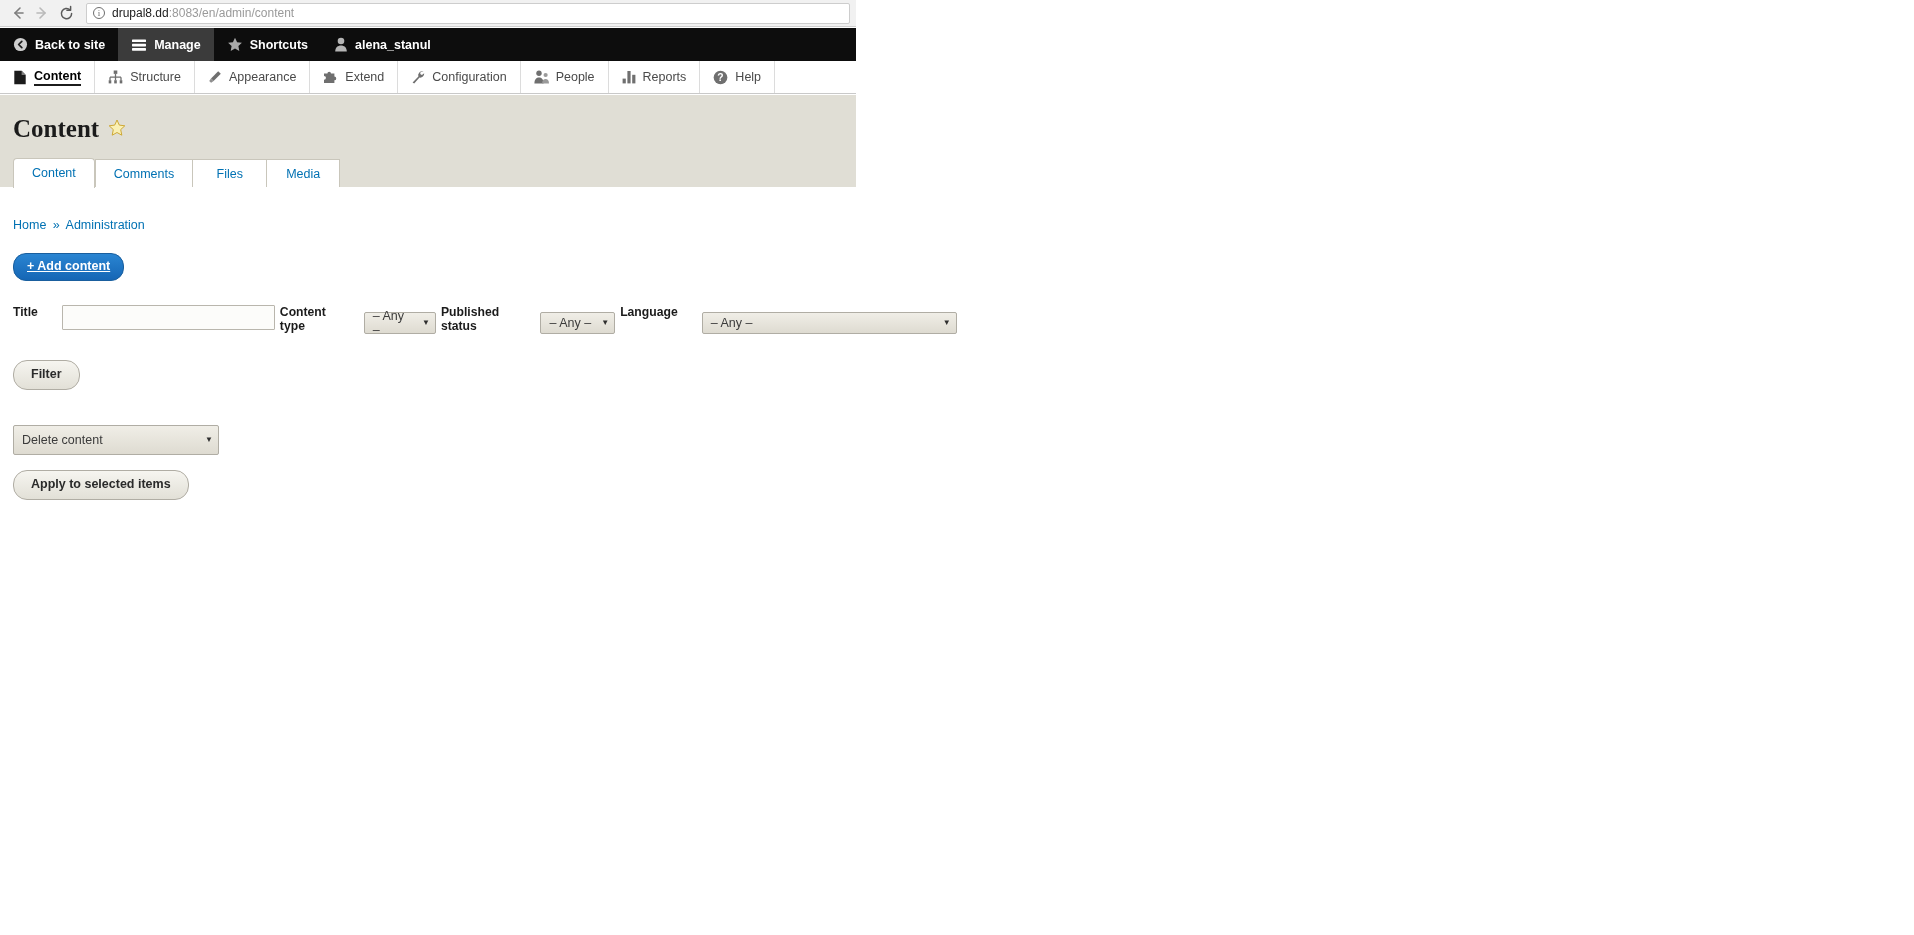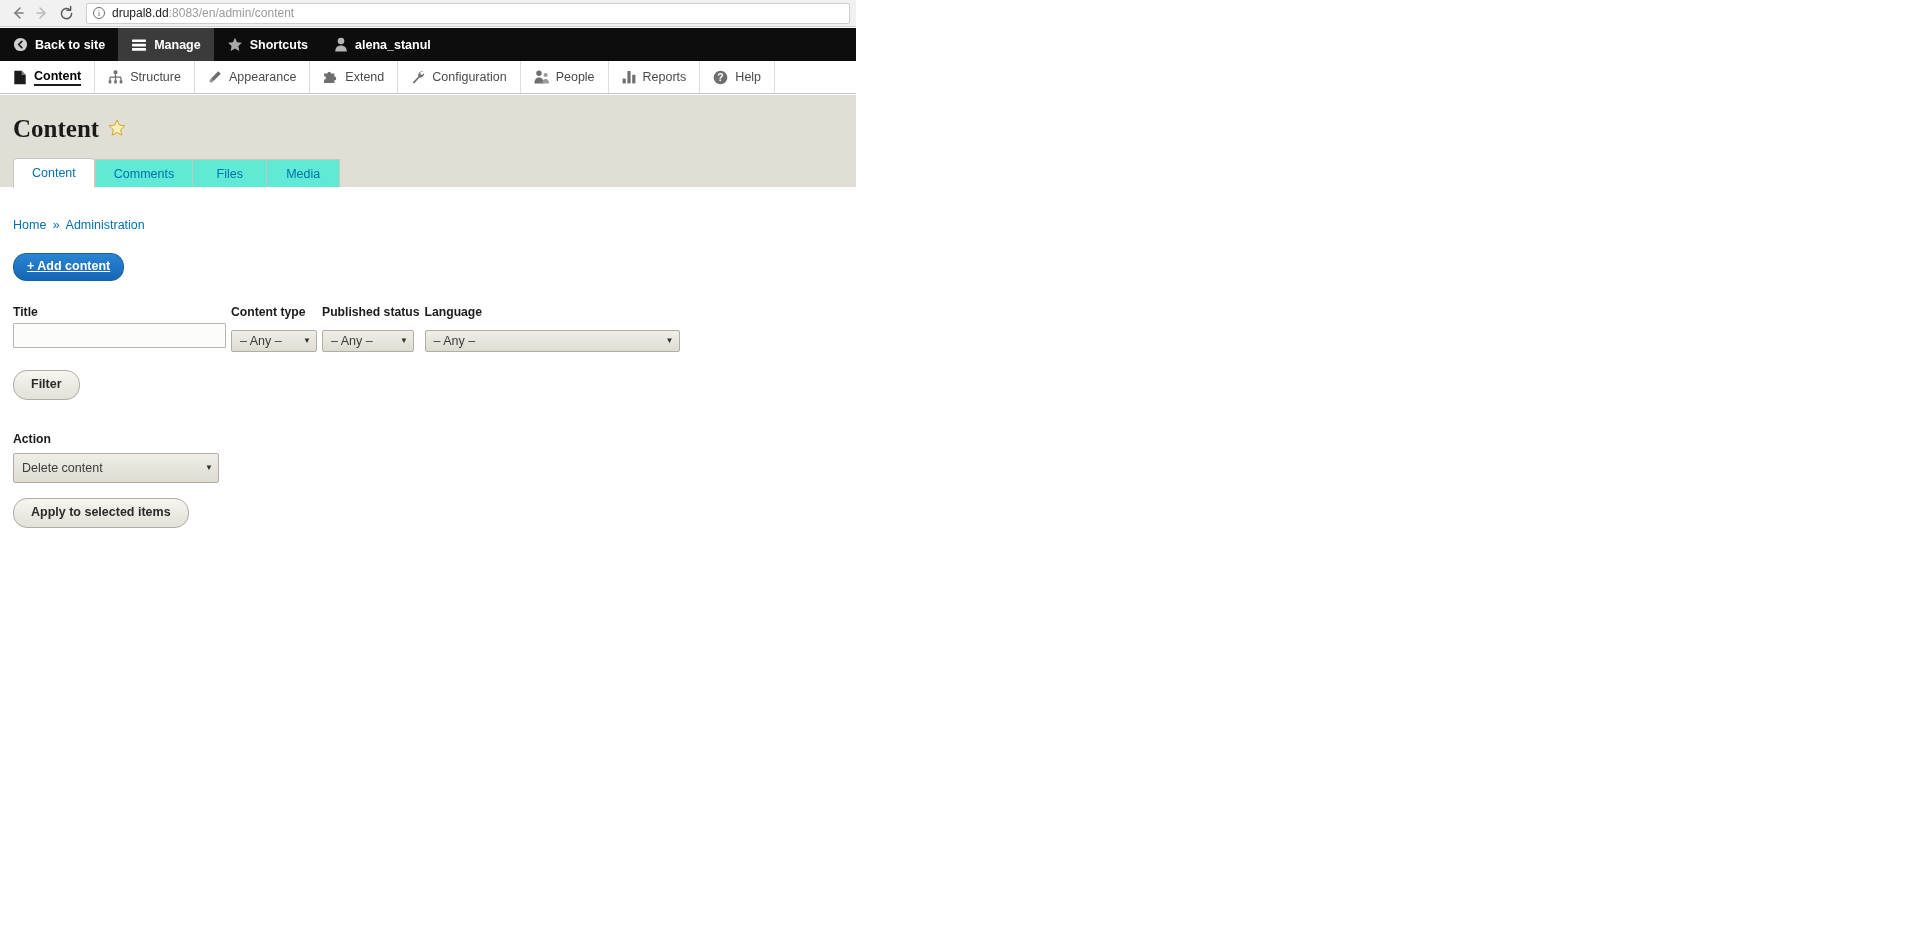--- a/index.html
+++ b/index.html
@@ -142,21 +142,21 @@
   .tabs {
     position: absolute;
     left: 13px; top: 63px;
     display: flex;
     align-items: flex-end;
   }
   .tab {
     padding: 7px 18px 7px;
     font-size: 12.5px;
     color: #0071b3;
-    background: #5eead4;
+    background: #ffffff;
     border: 1px solid #c9c6bb;
     border-bottom: none;
     border-right: none;
     min-width: 74px;
     text-align: center;
   }
   .tab:last-child { border-right: 1px solid #c9c6bb; }
   .tab.active {
     background: #ffffff;
     color: #0071b3;
@@ -199,21 +199,21 @@
     line-height: 1.1;
     text-decoration: underline;
   }
 
   .filter-row {
     margin: 24px 0 0 13px;
     display: flex;
     align-items: flex-start;
     gap: 5px;
   }
-  .field { display: flex; flex-direction: column; }
+  .field { display: flex; flex-direction: row; gap: 24px; }
   .field-label {
     font-size: 12.2px;
     font-weight: bold;
     color: #1b1b1b;
     margin-bottom: 4px;
     line-height: 1.2;
   }
   .text-input {
     width: 213px;
     height: 25px;
@@ -509,21 +509,20 @@
           <span class="caret">▼</span>
         </div>
       </div>
     </div>
 
     <div>
       <button class="btn-classic filter-btn">Filter</button>
     </div>
 
     <div class="action-block">
-      <div class="action-label">Action</div>
       <div class="select-box sel-action">
         <span>Delete content</span>
         <span class="caret">▼</span>
       </div>
     </div>
 
     <div>
       <button class="btn-classic apply-btn">Apply to selected items</button>
     </div>
   </div>

